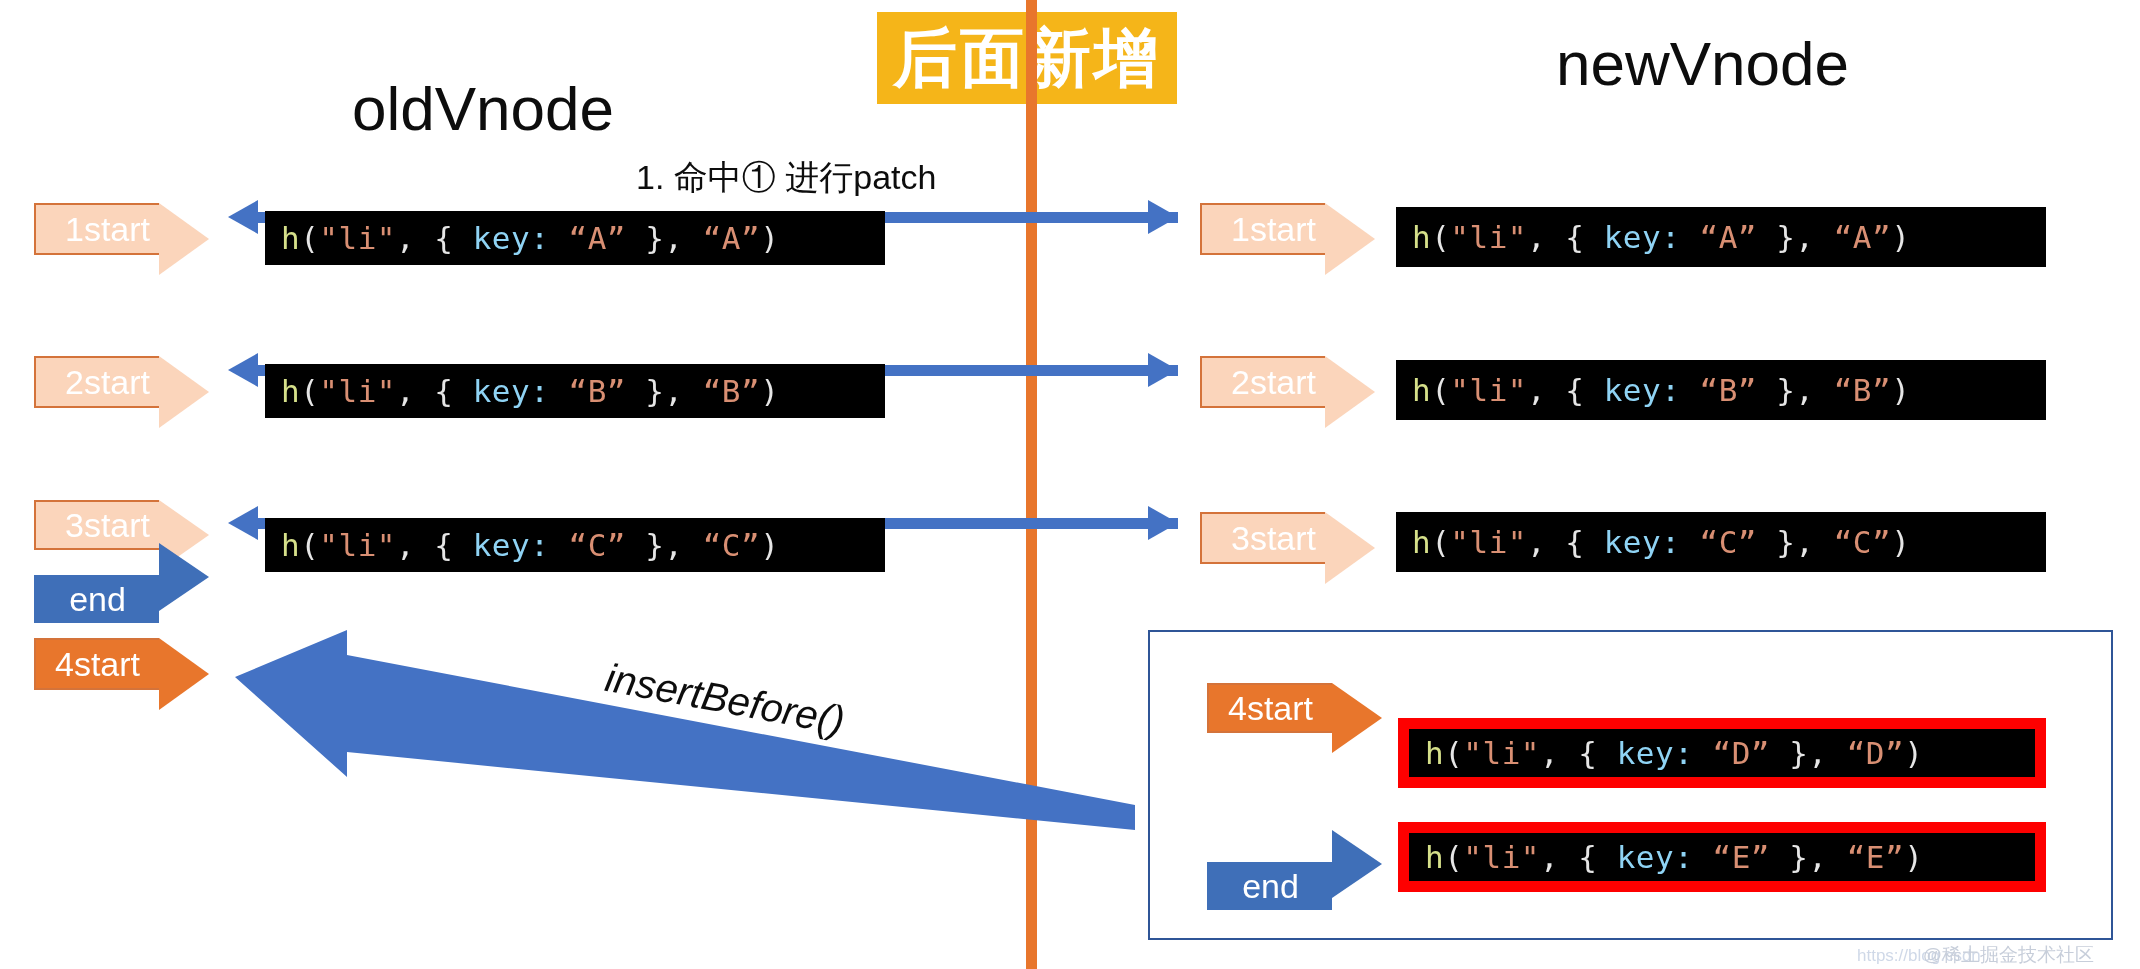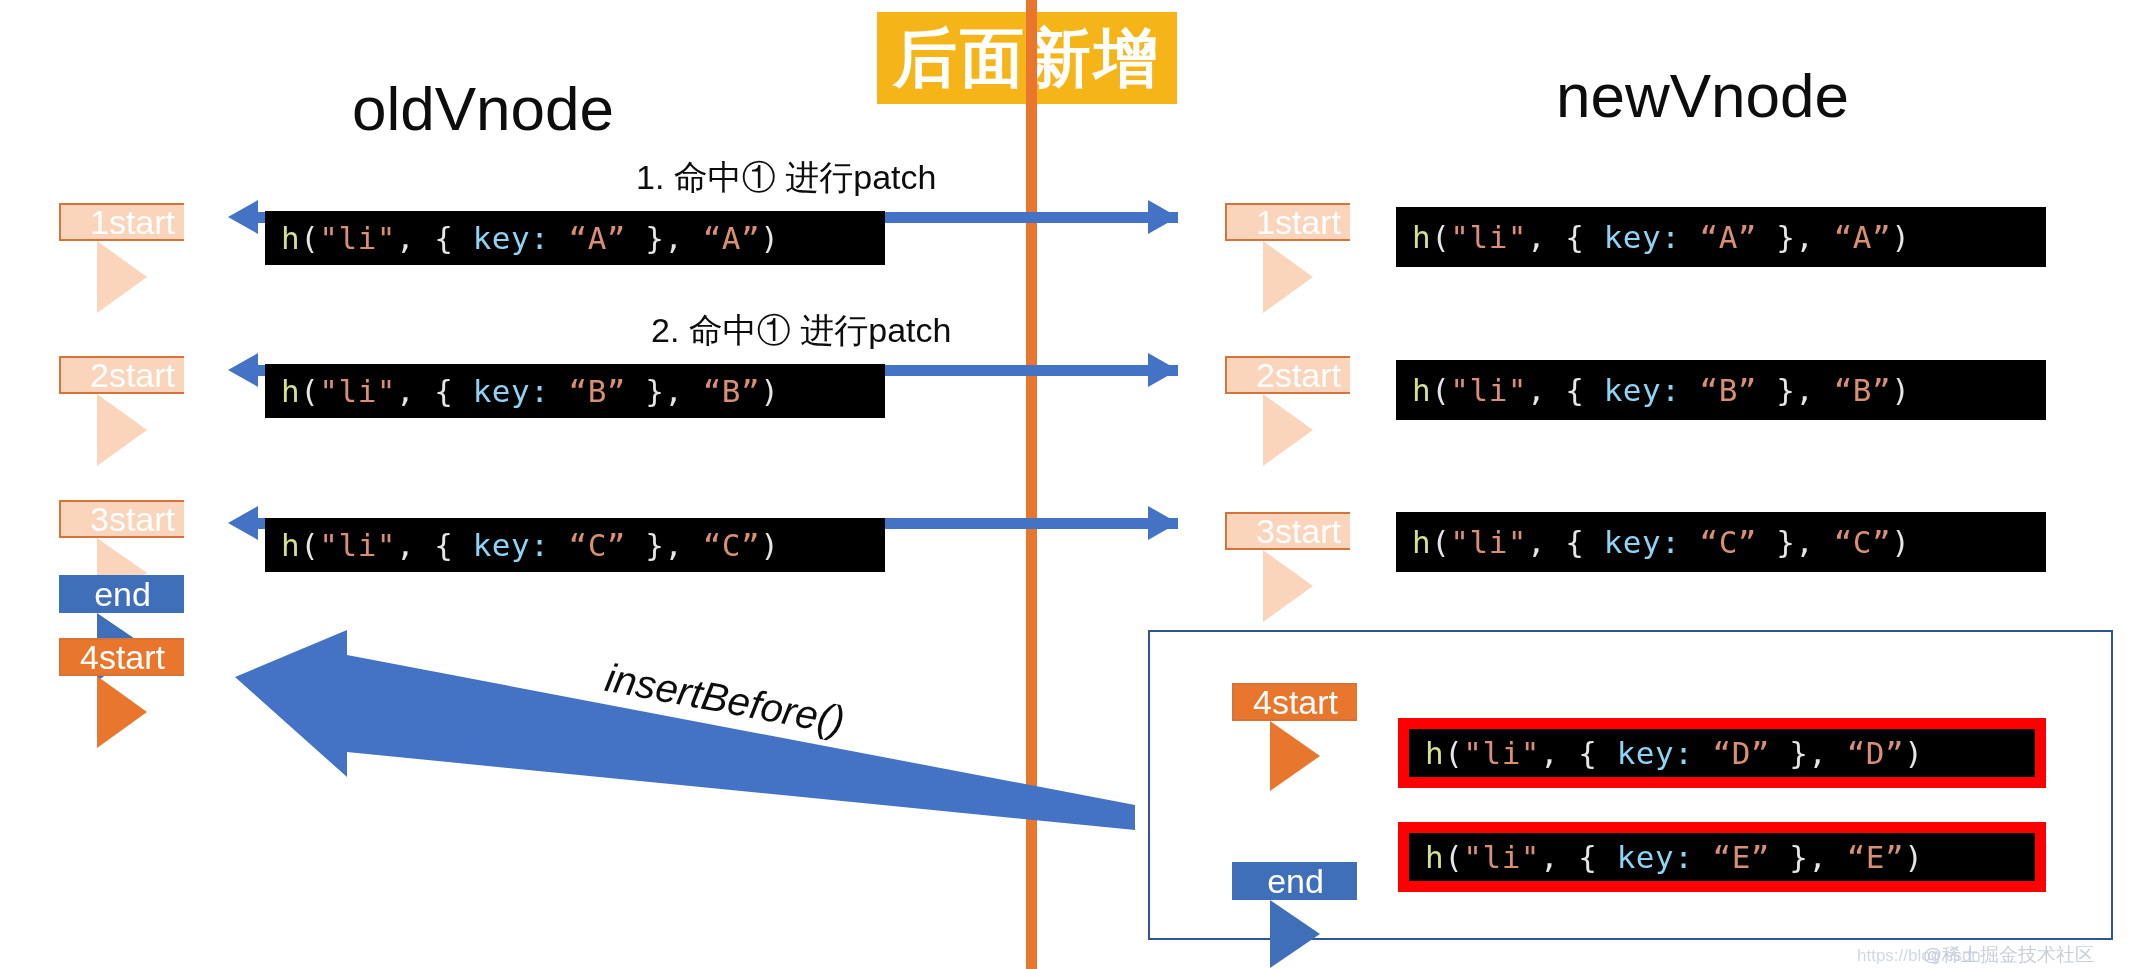--- a/index.html
+++ b/index.html
@@ -23,21 +23,21 @@
     position: absolute;
     font-family: "Liberation Sans", sans-serif;
     font-size: 62px;
     font-weight: 400;
     color: #0d0d0d;
     letter-spacing: 0px;
     white-space: nowrap;
     line-height: 1;
   }
   #title-old { left: 352px; top: 42px; margin-top: 36px; }
-  #title-new { left: 1556px; top: 33px; margin-top: 32px; }
+  #title-new { left: 1556px; top: 33px; }
 
   
   #banner {
     position: absolute;
     left: 877px;
     top: 12px;
     width: 300px;
     height: 92px;
     background: #f5b519;
     display: flex;
@@ -96,22 +96,20 @@
   .tk-fn    { color: #d6e08a; }
   .tk-str   { color: #d98f73; }
   .tk-punc  { color: #e6e6e6; }
   .tk-key   { color: #8fd3f4; }
   .tk-val   { color: #d98f73; }
 
   
   .block-arrow {
     position: absolute;
     display: flex;
-    align-items: center;
-    flex-direction: column;
   }
   .block-arrow .ba-body {
     position: relative;
     height: 100%;
     box-sizing: border-box;
     display: flex;
     align-items: center;
     justify-content: center;
   }
   .block-arrow .ba-head {
@@ -248,21 +246,20 @@
   <div class="col-title" id="title-old">oldVnode</div>
   <div class="col-title" id="title-new">newVnode</div>
 
   <div id="banner">
     <span class="banner-text">后面新增</span>
   </div>
 
   <div id="divider"></div>
 
   <div class="step-label" style="left:636px; top:160px;">1. 命中① 进行patch</div>
-  <div class="step-label" style="left:651px; top:313px;">2. 命中① 进行patch</div>
 
   <div class="connector" style="left:228px; top:200px; width:950px;">
     <div class="head-left"></div>
     <div class="line"></div>
     <div class="head-right"></div>
   </div>
   <div class="connector" style="left:228px; top:353px; width:950px;">
     <div class="head-left"></div>
     <div class="line"></div>
     <div class="head-right"></div>

